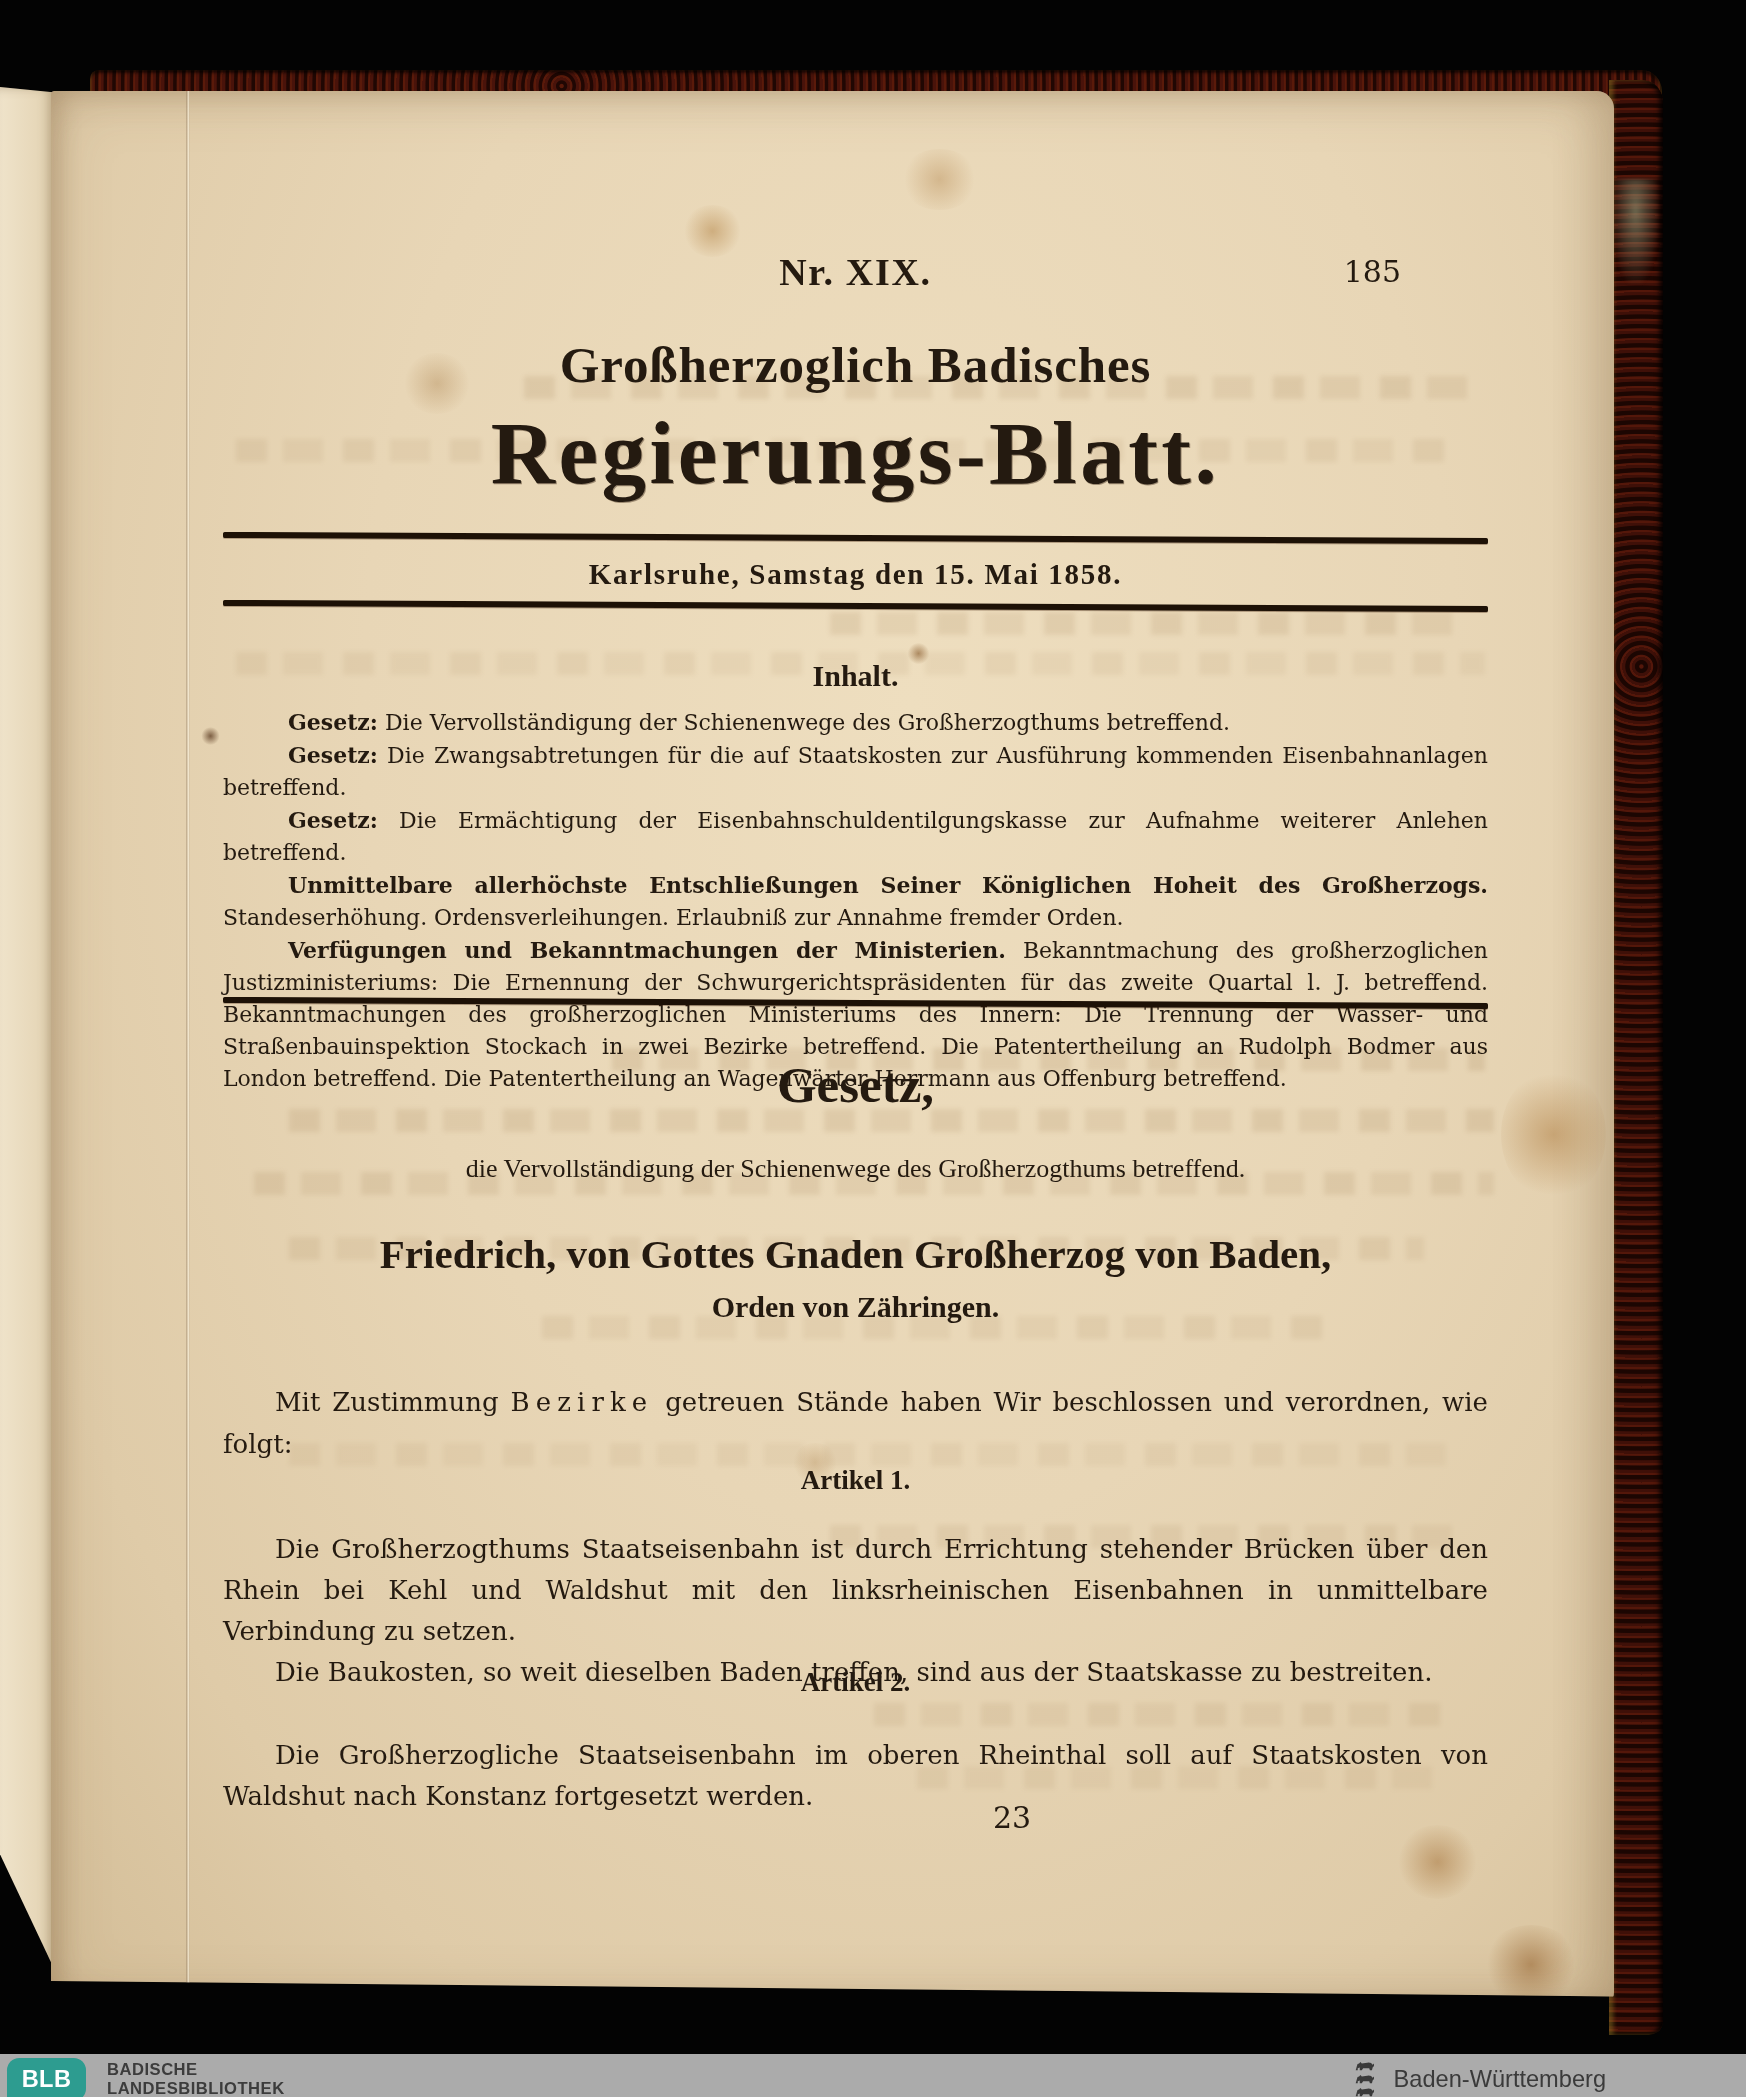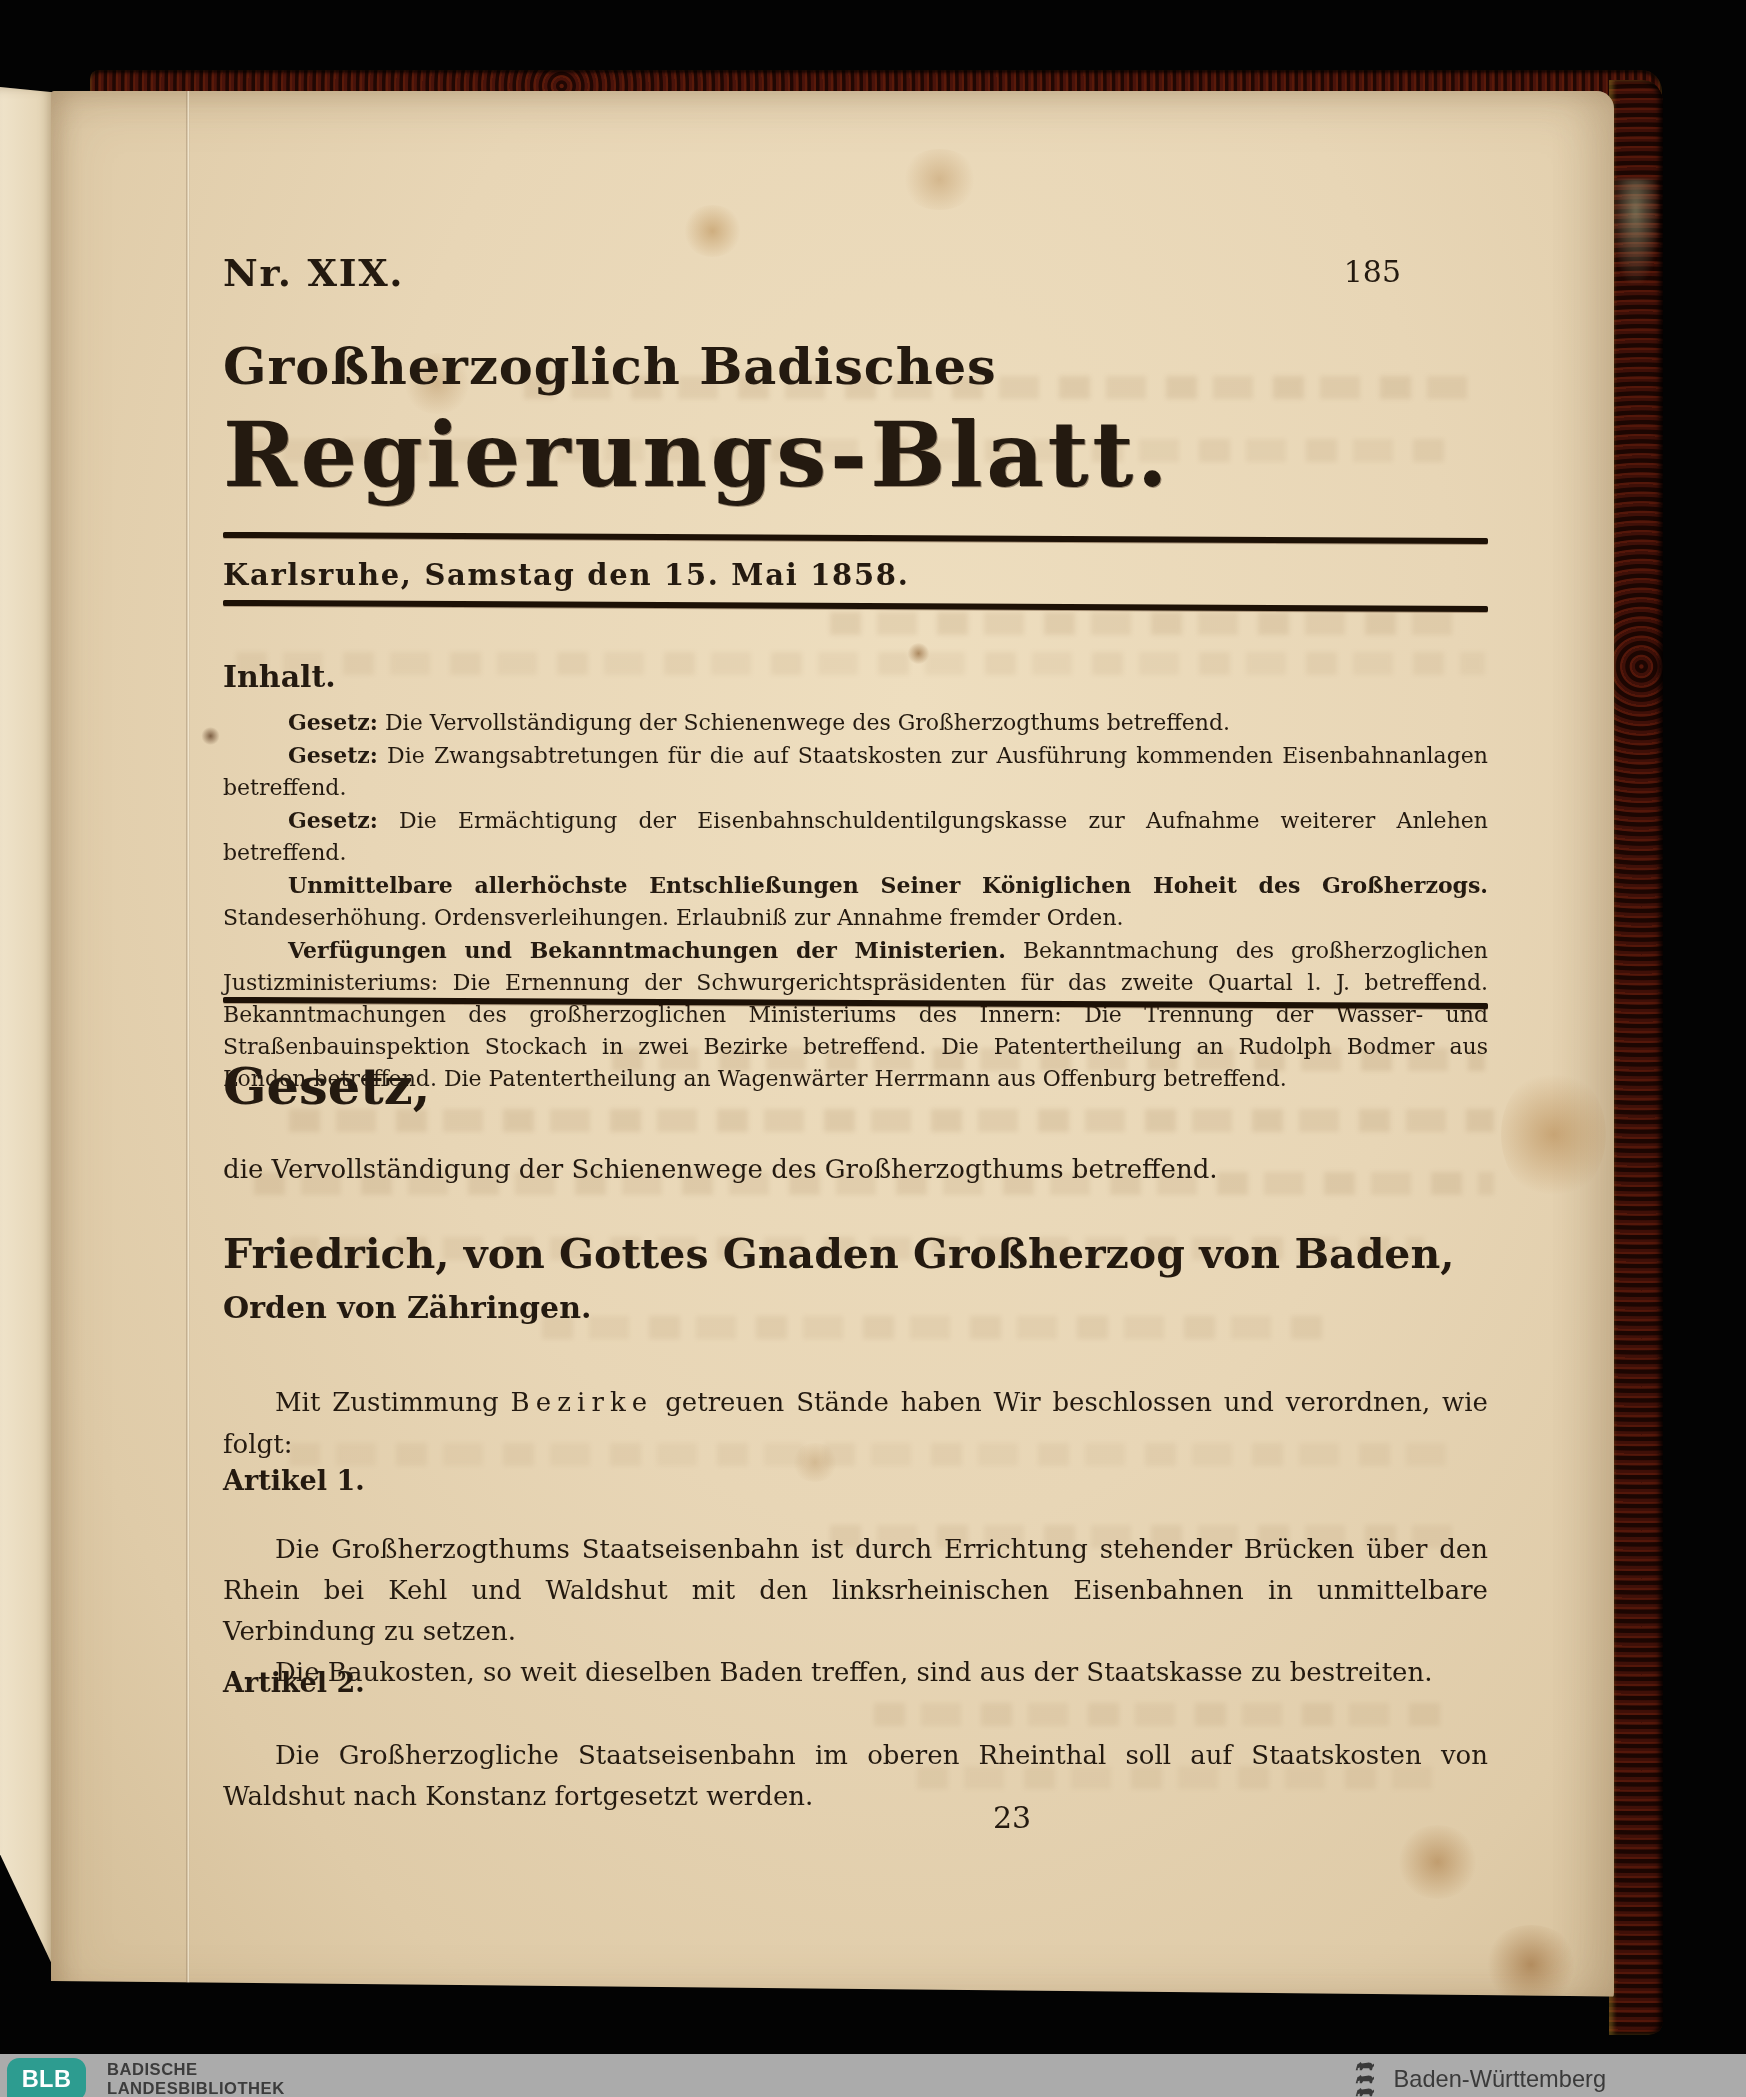--- a/index.html
+++ b/index.html
@@ -41,21 +41,21 @@
 
   
   .ghost{position:absolute;height:23px;filter:blur(2.6px);
     background:repeating-linear-gradient(90deg, rgba(152,117,72,.38) 0 31px, rgba(152,117,72,0) 31px 47px,
                rgba(152,117,72,.30) 47px 87px, rgba(152,117,72,0) 87px 107px);}
   .stain{position:absolute;border-radius:50%;}
 
   
   .content{position:absolute;left:172px;top:3.5px;width:1265px;height:1904px;}
   .abs{position:absolute;left:0;width:100%;}
-  .center{}
+  .center{text-align:center;font-family:Liberation Serif, serif;}
   .rule{position:absolute;left:0;width:100%;height:6.1px;background:#1d1106;border-radius:1.7px;
         transform:rotate(.28deg);box-shadow:0 0.9px 0 rgba(60,30,10,.35);}
 
   .issue{top:155px;font-size:38px;font-weight:bold;letter-spacing:1.7px;}
   .pageno{position:absolute;right:87px;top:159px;font-size:30px;}
   .masthead1{top:241px;font-size:51px;font-weight:bold;letter-spacing:0.9px;}
   .masthead2{top:307px;font-size:89px;font-weight:bold;letter-spacing:3.5px;
              text-shadow:0.9px 0.9px 0 rgba(40,20,5,.4);}
   .rule-1{top:440px;}
   .dateline{top:463px;font-size:29px;font-weight:bold;letter-spacing:1.7px;}

